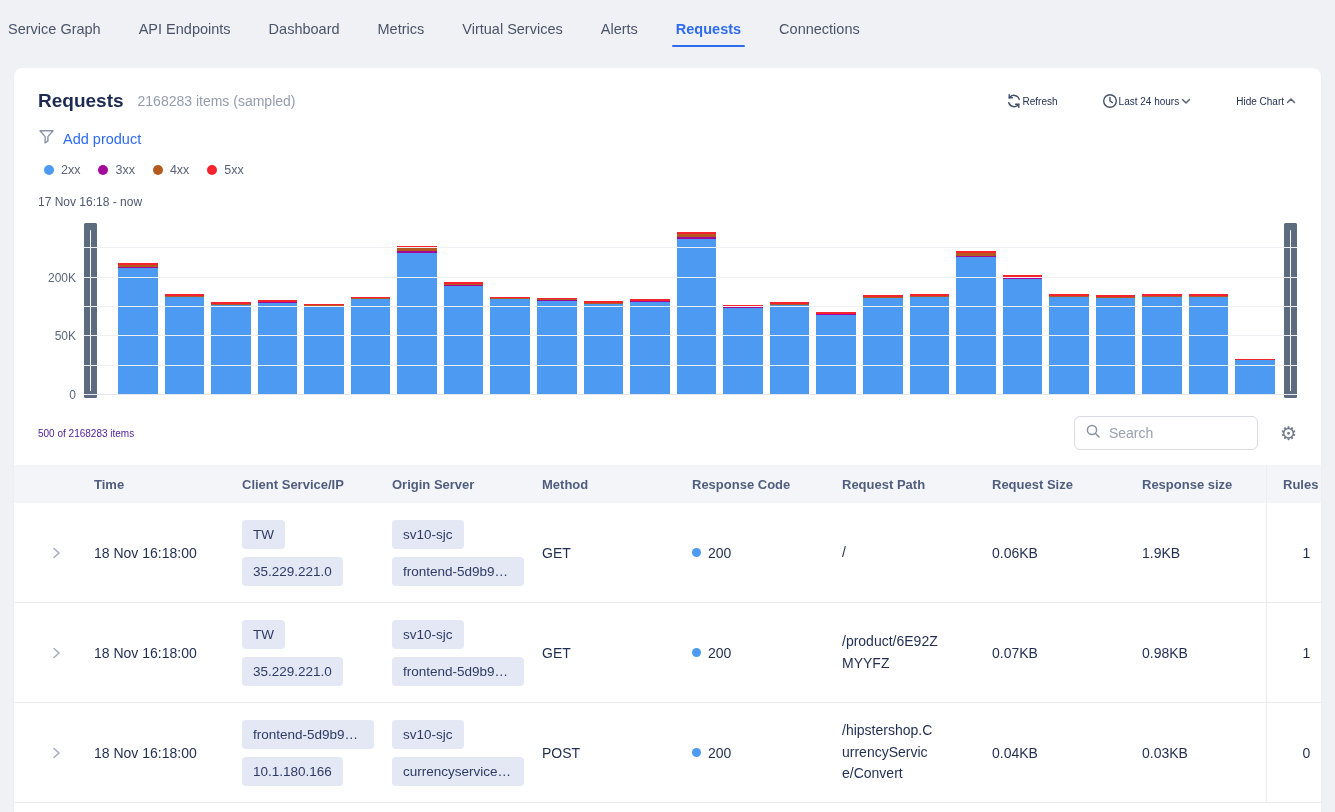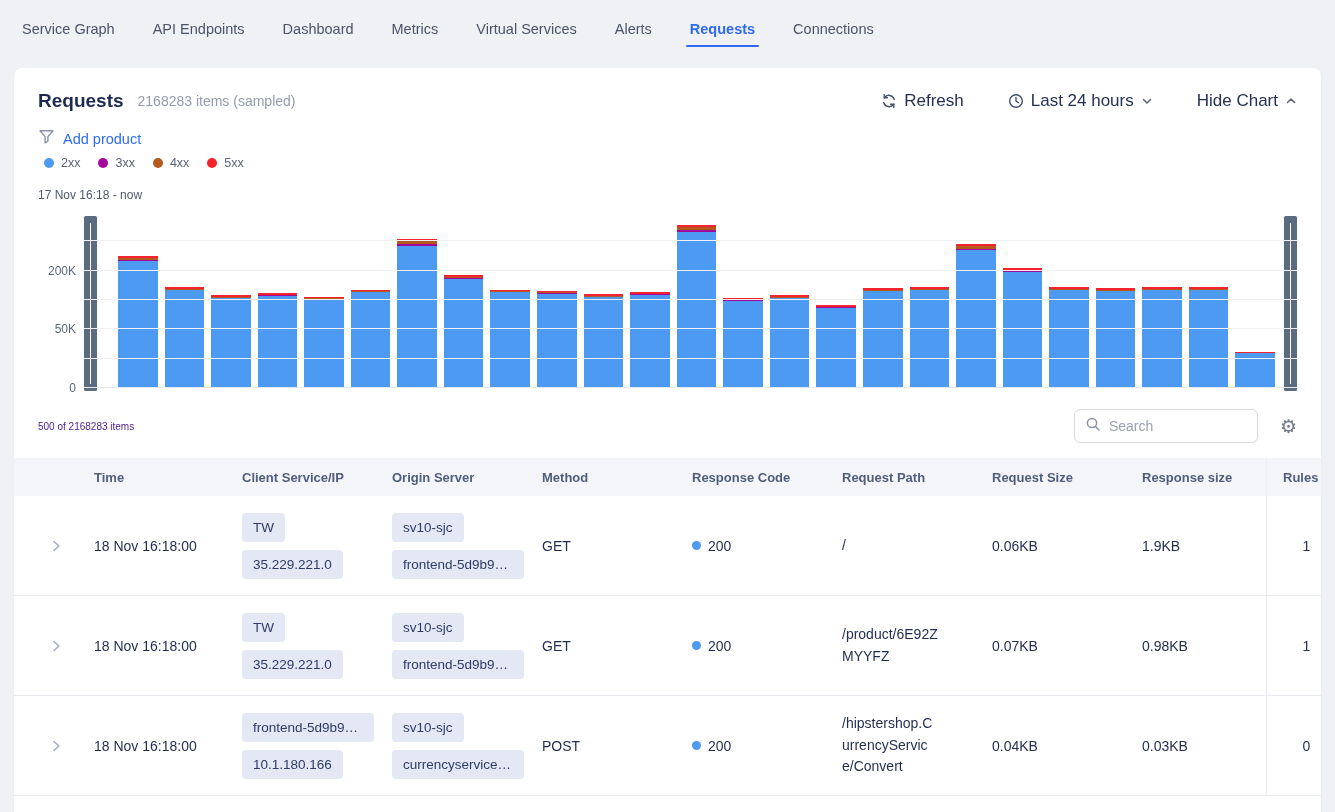--- a/index.html
+++ b/index.html
@@ -1,45 +1,45 @@
 <!DOCTYPE html>
 <html><head>
 <meta charset="utf-8">
 <style>
   * { margin:0; padding:0; box-sizing:border-box; }
   html,body { width:1335px; height:812px; overflow:hidden;
     font-family:"Liberation Sans","DejaVu Sans",sans-serif;
     background:#f0f1f5; color:#243153; }
 
   
-  .topnav { height:60px; display:flex; align-items:center; padding-left:22px; gap:38px; }
+  .topnav { height:60px; display:flex; align-items:center; padding-left:8px; gap:38px; }
   .navtab { font-size:14.5px; color:#4a5468; cursor:pointer; position:relative;
     padding:10px 0 12px 0; white-space:nowrap; }
   .navtab.active { color:#2e6bf0; font-weight:700; }
   .navtab.active::after { content:""; position:absolute; left:-4px; right:-4px; bottom:2px;
     height:2.5px; background:#2e6bf0; border-radius:2px; }
 
   
   .card { background:#ffffff; margin:8px 14px 0 14px; border-radius:8px;
     box-shadow:0 1px 2px rgba(30,40,70,.06); height:760px; overflow:hidden;
     padding-top:22px; }
   .card-pad { padding:0 24px; }
 
   .title-row { display:flex; align-items:center; }
   .panel-title { font-size:19px; font-weight:700; color:#1d2a52; }
   .panel-subtitle { font-size:14px; color:#949cae; margin-left:14px; }
   .title-spacer { flex:1; }
-  .ctl { display:flex; align-items:center; gap:7px; font-size:17px; color:#243153;
+  .ctl { display:flex; align-items:center; gap:1px; font-size:10px; color:#243153;
     cursor:pointer; margin-left:44px; }
   .ctl svg { display:block; }
 
   .filter-row { display:flex; align-items:center; gap:8px; margin-top:16px; }
   .addfilter-label { color:#2e6bf0; font-size:14.5px; font-weight:500; cursor:pointer; }
 
-  .legend-row { display:flex; align-items:center; gap:18px; margin:7px 0 0 6px; }
+  .legend-row { display:flex; align-items:center; gap:18px; margin:14px 0 0 6px; }
   .legend-item { display:flex; align-items:center; gap:7px; font-size:12.5px; color:#5a6378; }
   .legend-dot { width:10px; height:10px; border-radius:50%; }
 
   .range-label { font-size:12px; color:#4f596e; margin-top:18px; }
 
   
   .chart-wrap { display:flex; margin-top:16px; }
   .yaxis { width:46px; position:relative; height:170px; }
   .ytick { position:absolute; right:8px; transform:translateY(50%); font-size:12px; color:#5c6679; }
   .plot { flex:1; position:relative; height:170px; }

